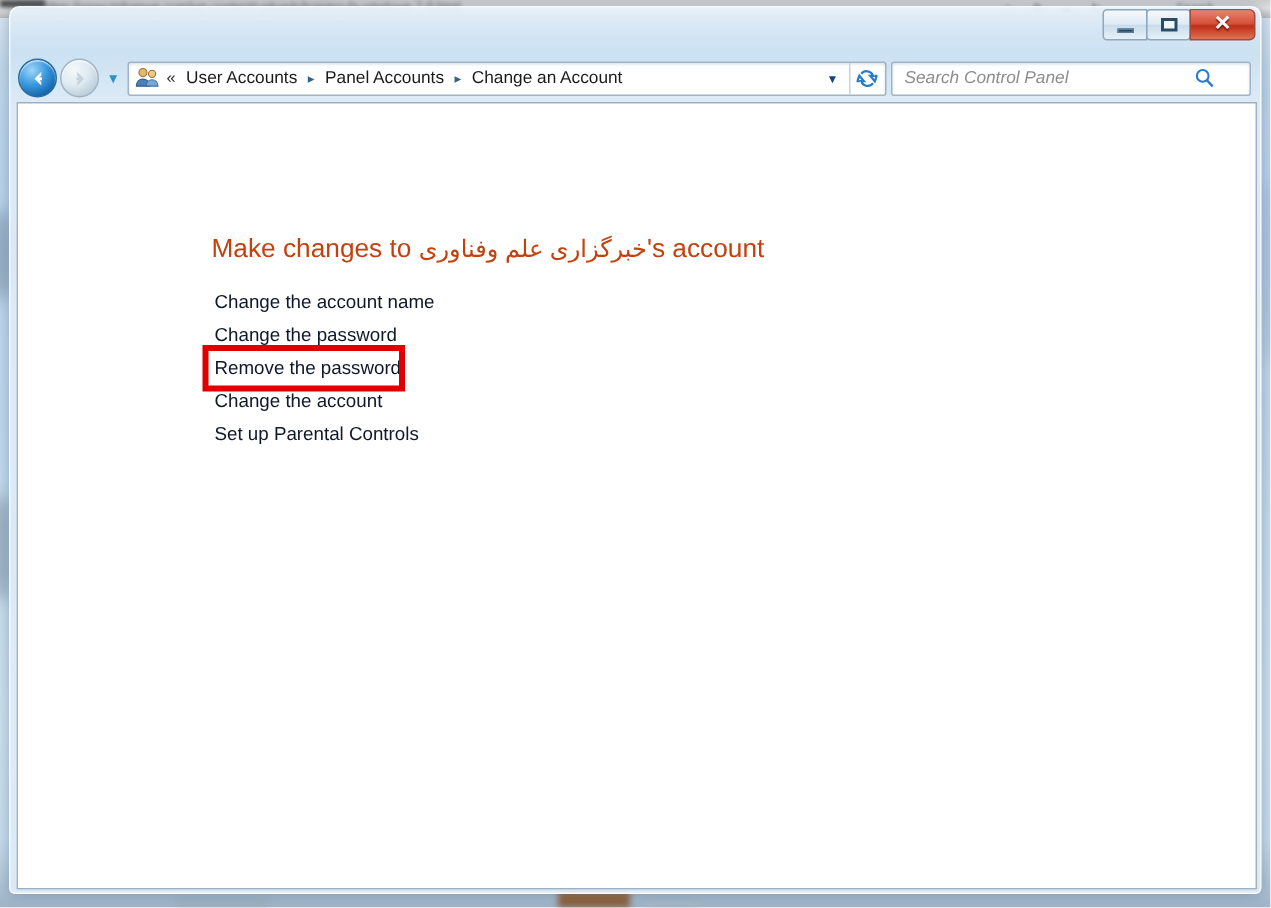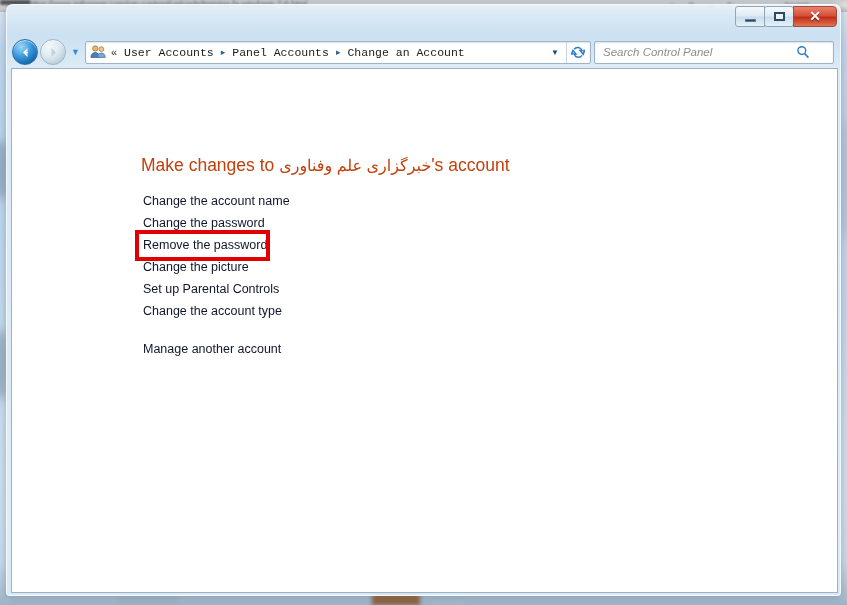--- a/index.html
+++ b/index.html
@@ -211,21 +211,21 @@
     display: flex;
     align-items: center;
     flex: 1;
     min-width: 0;
     font-size: 11.5px;
     color: #1b1b1b;
     white-space: nowrap;
     overflow: hidden;
   }
   .crumb-chev-prev { color: #2b2b2b; margin: 0 5px 0 1px; font-size: 11px; }
-  .crumb { padding: 1px 2px; font-family: Liberation Mono, monospace; }
+  .crumb { padding: 1px 2px; }
   .crumb-sep {
     color: #31618d;
     font-size: 9px;
     margin: 0 5px;
   }
   .addr-drop {
     color: #17457a;
     font-size: 8px;
     padding: 0 7px 0 5px;
     flex: 0 0 auto;
@@ -399,23 +399,21 @@
     <div class="content">
 
       <div class="page-title">
         <span>Make changes to </span><span class="rtl">خبرگزاری علم وفناوری</span><span>'s account</span>
       </div>
 
       <div class="link-list">
         <a class="cp-link">Change the account name</a>
         <a class="cp-link">Change the password</a>
         <a class="cp-link">Remove the password</a>
-        <a class="cp-link">Change the picture</a>
+        <a class="cp-link">Change the account</a>
         <a class="cp-link">Set up Parental Controls</a>
-        <a class="cp-link">Change the account type</a>
-        <a class="cp-link spaced">Manage another account</a>
       </div>
 
       <div class="highlight-box"></div>
     </div>
 
   </div>
 </div>
 
 </body></html>

